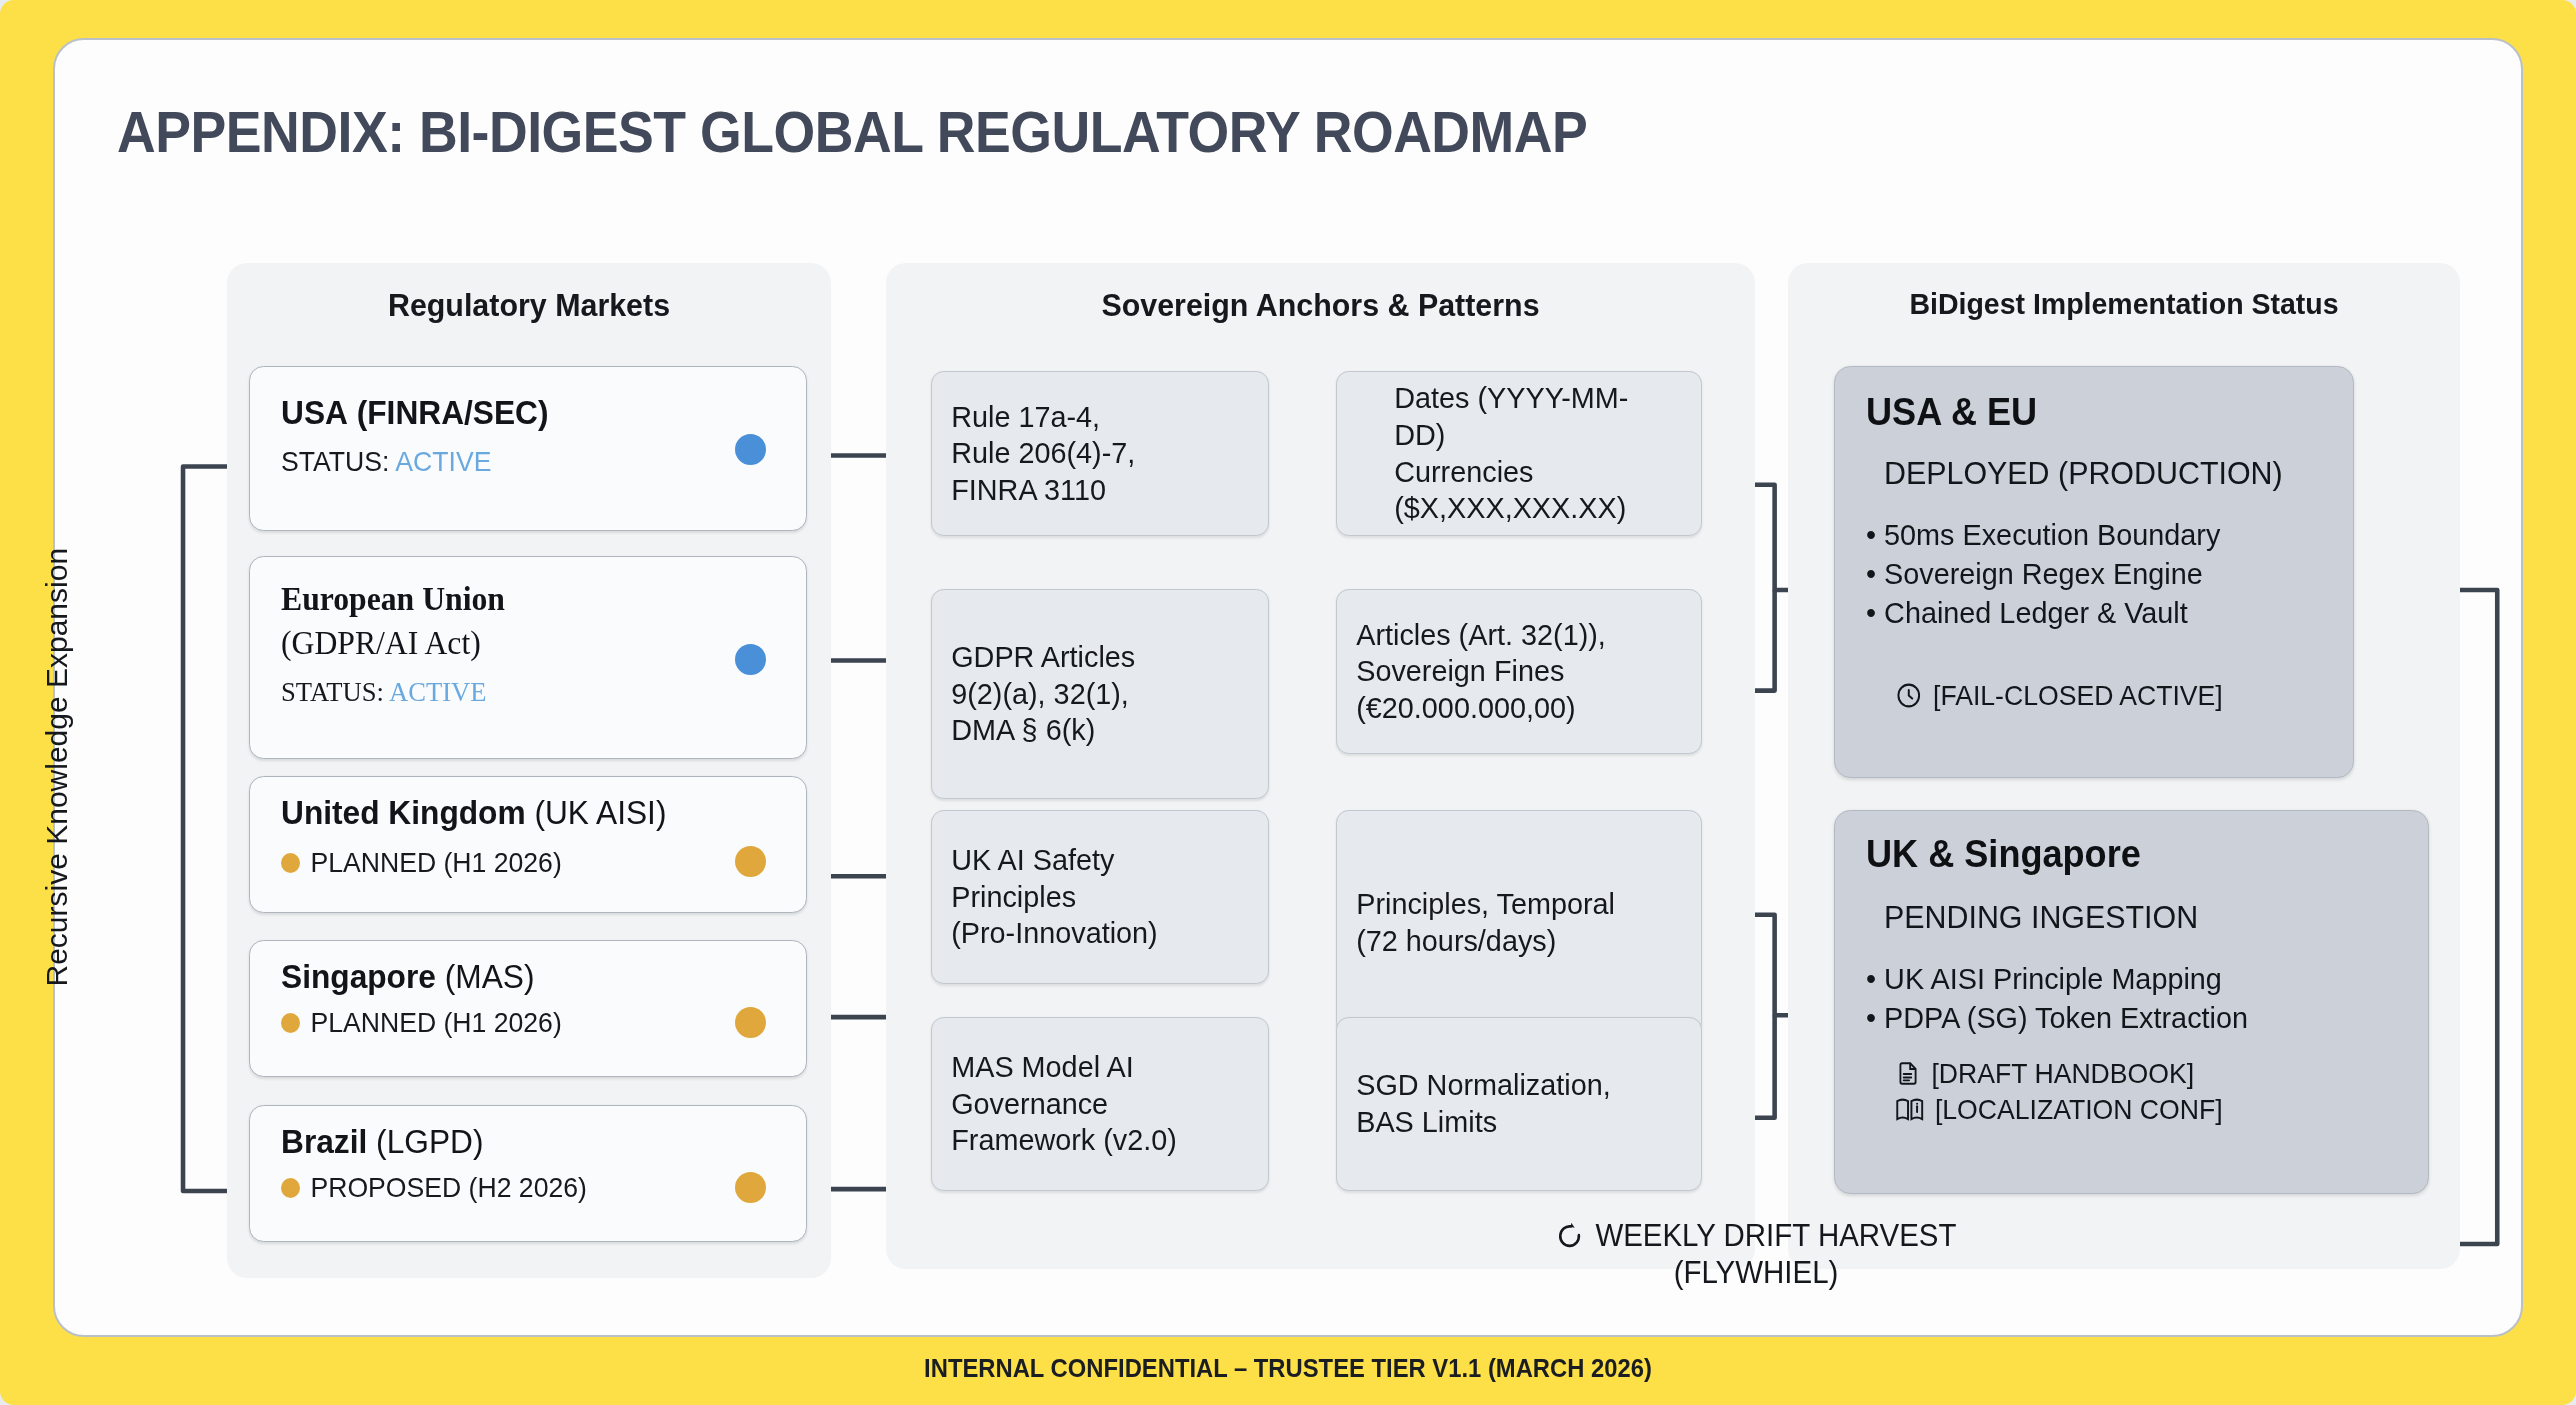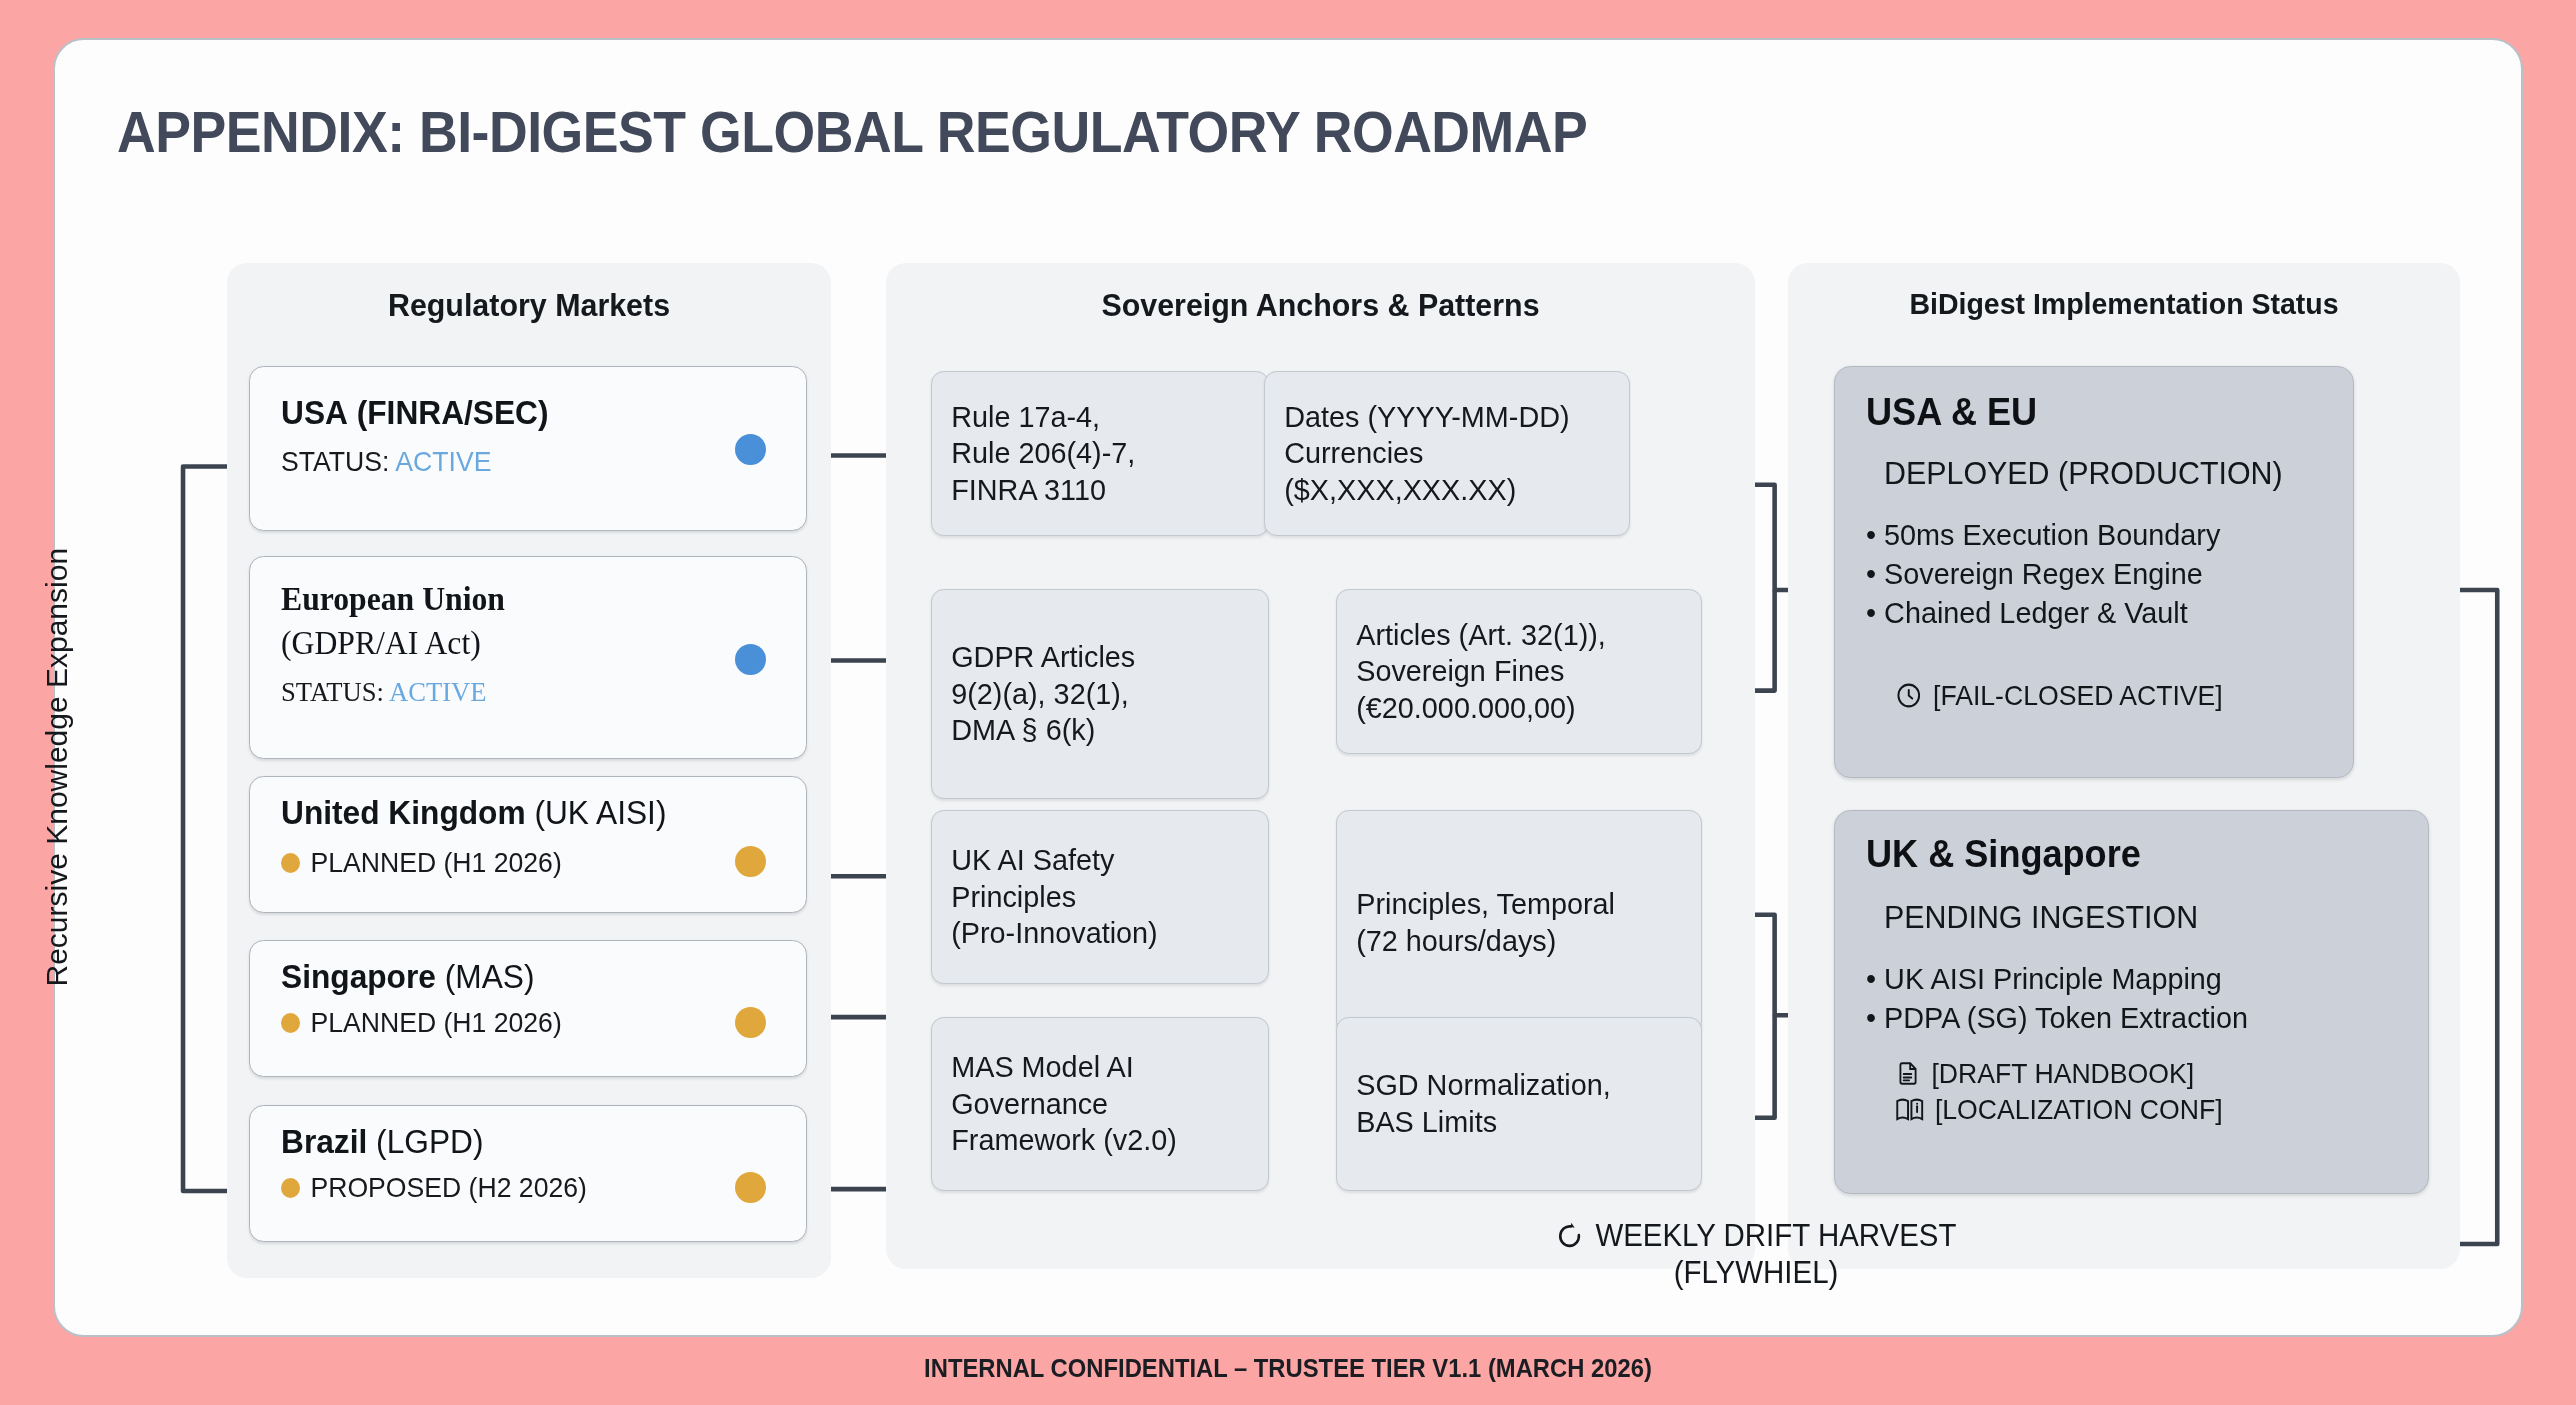--- a/index.html
+++ b/index.html
@@ -5,21 +5,22 @@
   * { box-sizing: border-box; margin: 0; padding: 0; }
   html, body {
     width: 2576px; height: 1405px;
     background: #e8ecef;
     font-family: "Liberation Sans", sans-serif;
     overflow: hidden;
   }
   #root {
     position: relative;
     width: 2576px; height: 1405px;
-    background: #fca5a5;
+    background: #fde047;
+    border-radius: 14px;
   }
   
   .frame {
     position: absolute;
     left: 53px; top: 38px;
     width: 2470px; height: 1299px;
     background: #fdfdfd;
     border: 2.7px solid #b9c0c8;
     border-radius: 31px;
   }
@@ -346,21 +347,21 @@
     <div class="atext">UK AI Safety
 Principles
 (Pro-Innovation)</div>
   </div>
   <div class="abox" style="left:931px; top:1017px; width:338px; height:174px;">
     <div class="atext">MAS Model AI
 Governance
 Framework (v2.0)</div>
   </div>
 
-  <div class="abox" style="left:1264px; top:371px; width:366px; height:165px;">
+  <div class="abox" style="left:1336px; top:371px; width:366px; height:165px;padding-left:38px;">
     <div class="atext">Dates (YYYY-MM-DD)
 Currencies
 ($X,XXX,XXX.XX)</div>
   </div>
   <div class="abox" style="left:1336px; top:589px; width:366px; height:165px;">
     <div class="atext">Articles (Art. 32(1)),
 Sovereign Fines
 (€20.000.000,00)</div>
   </div>
   <div class="abox" style="left:1336px; top:810px; width:366px; height:225px;">

